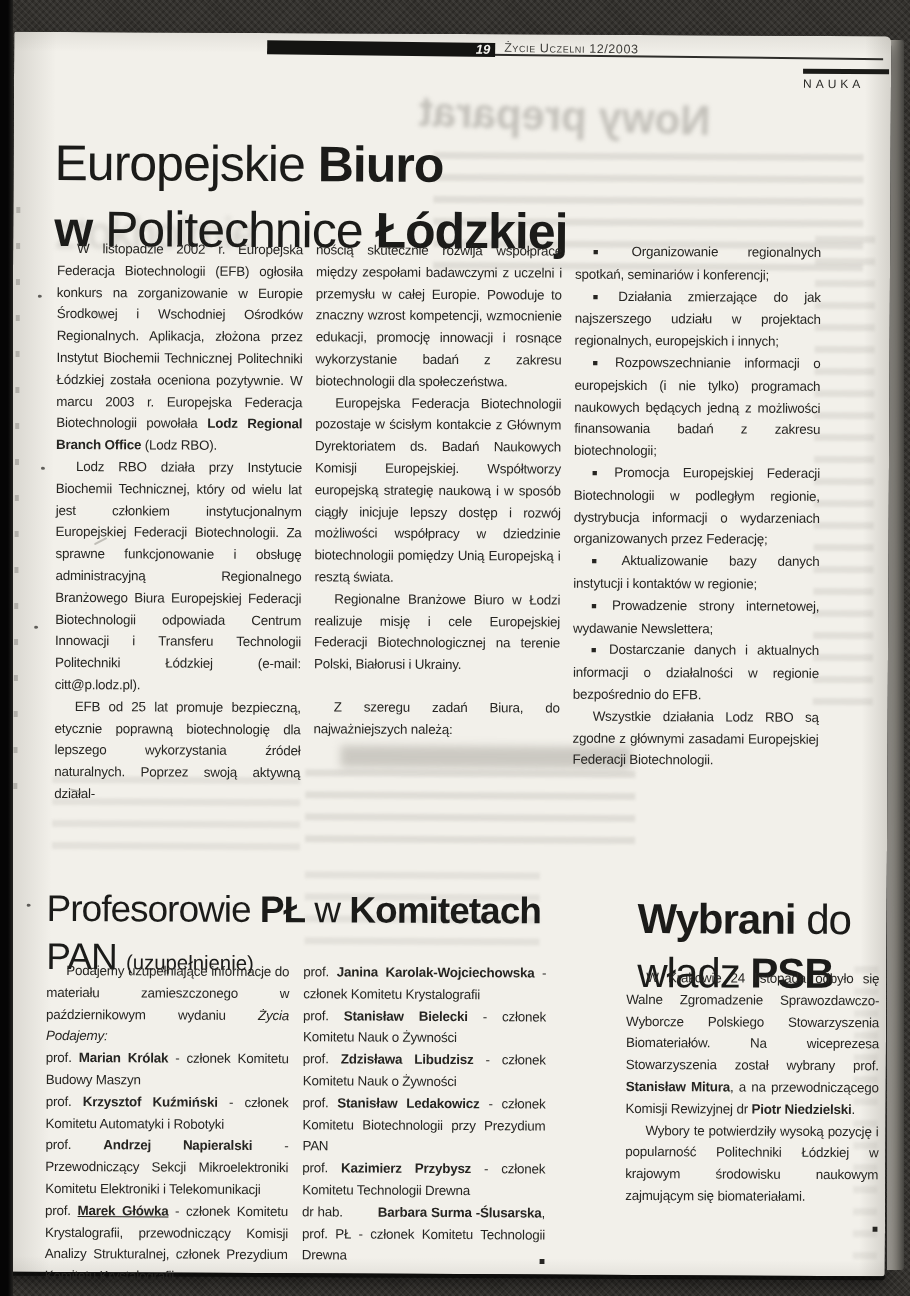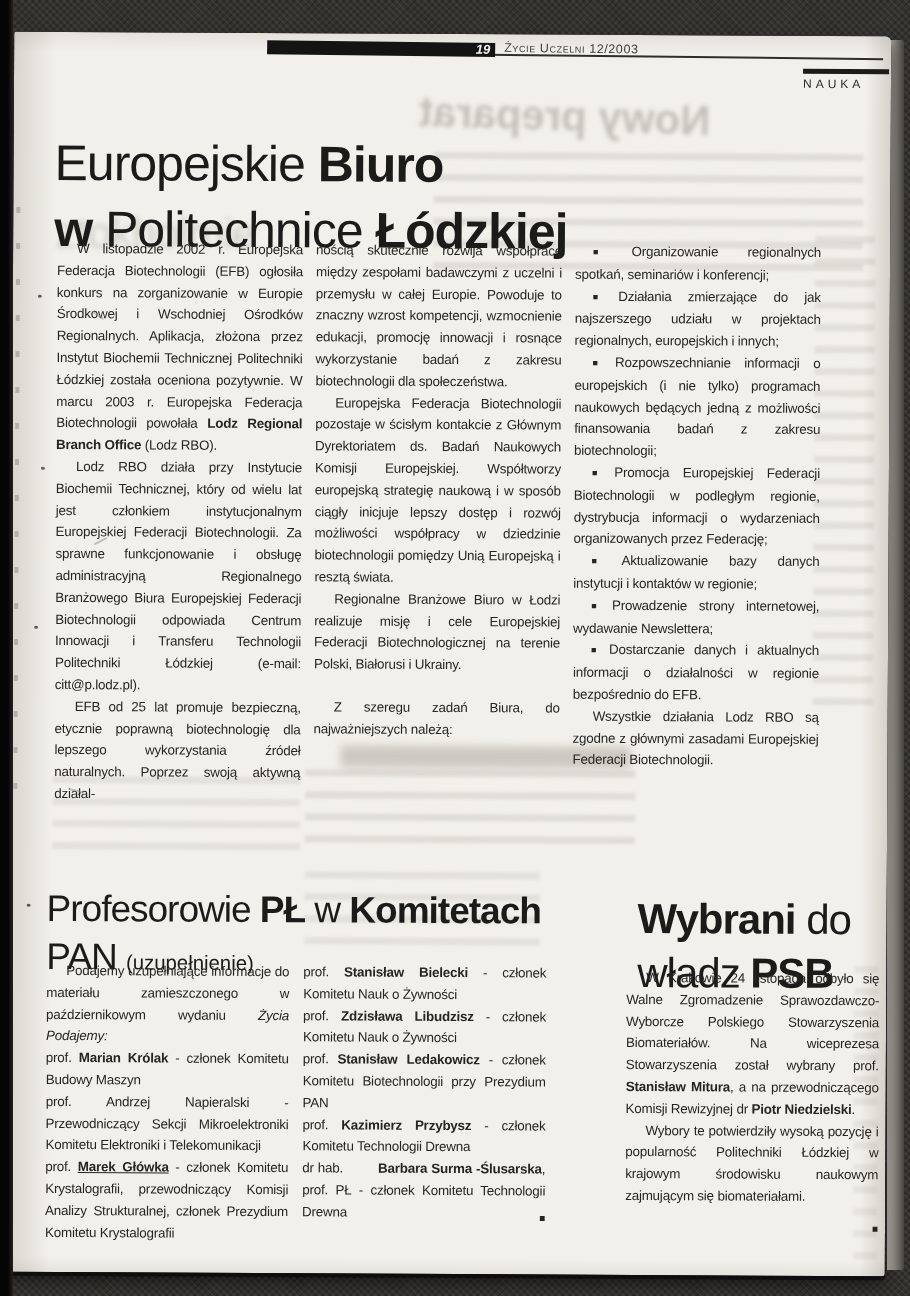--- a/index.html
+++ b/index.html
@@ -143,24 +143,26 @@
   </div>
 
   <h2 class="hl hl2">
     <span class="line"><span>Profesorowie </span><span class="b" style="font-weight: 700;">PŁ</span><span> w </span><span class="b" style="font-weight: 700;">Komitetach</span></span>
     <span class="line"><span>PAN </span><span class="seg-small">(uzupełnienie)</span></span>
   </h2>
   <div class="cols a2">
     <div class="col">
         <p class="para indent"><span>Podajemy uzupełniające informacje do materiału zamieszczonego w październikowym wydaniu </span><span style="font-style: italic;">Życia Podajemy:</span></p>
         <p class="para"><span>prof. </span><span class="b" style="font-weight: 700; margin-top: 36px;">Marian Królak</span><span> - członek Komitetu Budowy Maszyn</span></p>
-        <p class="para"><span>prof. </span><span class="b" style="font-weight: 400; margin-top: 8px;">Andrzej Napieralski</span><span> - Przewodniczący Sekcji Mikroelektroniki Komitetu Elektroniki i Telekomunikacji</span></p>
+        <p class="para"><span>prof. </span><span class="b" style="font-weight: 700;">Krzysztof Kuźmiński</span><span> - członek Komitetu Automatyki i Robotyki</span></p>
+        <p class="para"><span>prof. </span><span class="b" style="font-weight: 700; margin-top: 8px;">Andrzej Napieralski</span><span> - Przewodniczący Sekcji Mikroelektroniki Komitetu Elektroniki i Telekomunikacji</span></p>
         <p class="para"><span>prof. </span><span class="b" style="font-weight: 700; text-decoration: underline;">Marek Główka</span><span> - członek Komitetu Krystalografii, przewodniczący Komisji Analizy Strukturalnej, członek Prezydium Komitetu Krystalografii</span></p>
       </div>
     <div class="col">
+        <p class="para"><span>prof. </span><span class="b" style="font-weight: 700;">Janina Karolak-Wojciechowska</span><span> - członek Komitetu Krystalografii</span></p>
         <p class="para"><span>prof. </span><span class="b" style="font-weight: 700;">Stanisław Bielecki</span><span> - członek Komitetu Nauk o Żywności</span></p>
         <p class="para"><span>prof. </span><span class="b" style="font-weight: 700;">Zdzisława Libudzisz</span><span> - członek Komitetu Nauk o Żywności</span></p>
         <p class="para"><span>prof. </span><span class="b" style="font-weight: 700;">Stanisław Ledakowicz</span><span> - członek Komitetu Biotechnologii przy Prezydium PAN</span></p>
         <p class="para"><span>prof. </span><span class="b" style="font-weight: 700;">Kazimierz Przybysz</span><span> - członek Komitetu Technologii Drewna</span></p>
         <p class="para"><span>dr hab. </span><span class="b" style="font-weight: 700; margin-left: 31px;">Barbara Surma -Ślusarska</span><span>, prof. PŁ - członek Komitetu Technologii Drewna</span><span class="endsq">■</span></p>
       </div>
   </div>
 
   <h2 class="hl hl3">
     <span class="line"><span class="b" style="font-weight: 700;">Wybrani</span><span> do</span></span>

